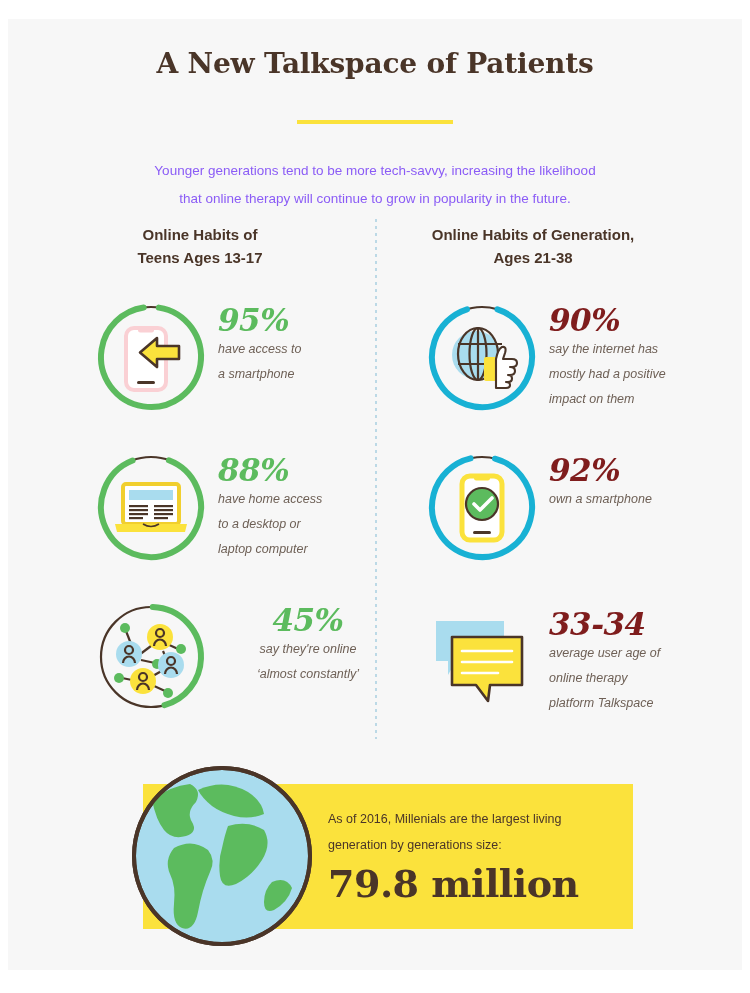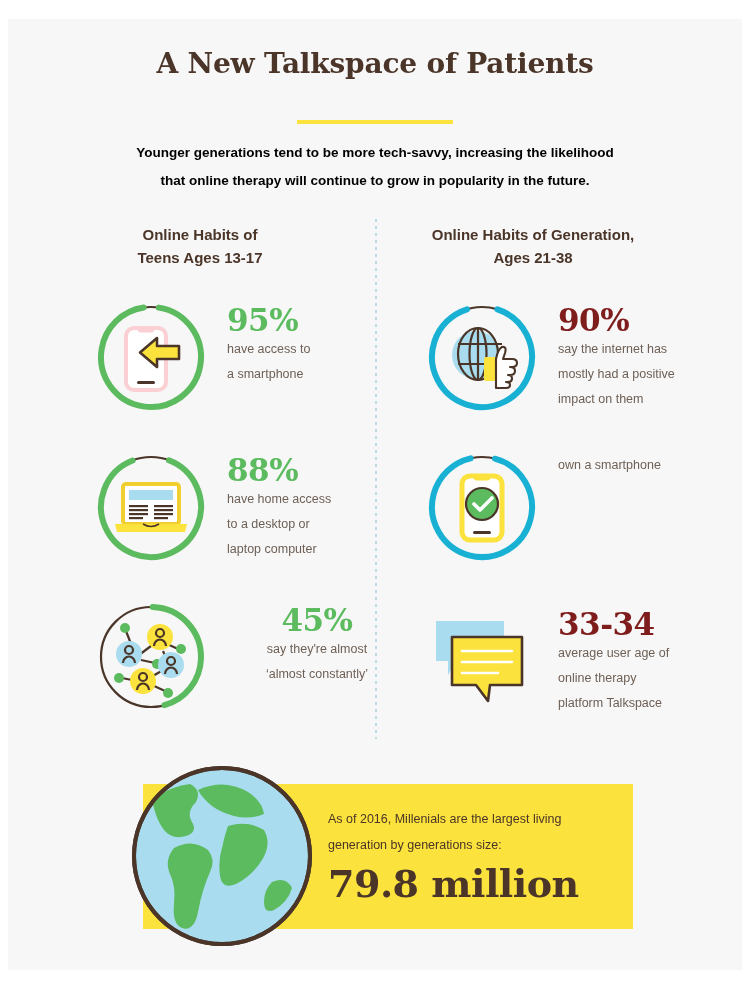--- a/index.html
+++ b/index.html
@@ -41,27 +41,26 @@
     position: absolute;
     left: 289px;
     top: 101px;
     width: 156px;
     height: 4px;
     background: #fbe23c;
   }
   .subhead {
     position: absolute;
     left: 97px;
-    top: 120px;
+    top: 138px;
     width: 540px;
     text-align: center;
     font-size: 13.5px;
     line-height: 28px;
-    color: #000000;
-    font-weight: bold;
+    color: #8b5cf6;
   }
 
   
   .col-title {
     position: absolute;
     top: 204px;
     width: 300px;
     text-align: center;
     font-size: 15px;
     font-weight: bold;
@@ -99,23 +98,24 @@
     position: absolute;
     left: 0;
     top: 0;
     width: 112px;
     height: 112px;
   }
   .icon-box svg { display: block; }
 
   .stat-text {
     position: absolute;
-    left: 132px;
+    left: 123px;
     top: 2px;
     width: 180px;
+    font-style: italic;
   }
   .stat-num {
     font-family: "DejaVu Serif", "Liberation Serif", serif;
     font-weight: bold;
     font-size: 31px;
     line-height: 34px;
     letter-spacing: -0.5px;
   }
   .stat-num.green { color: #5cbb5e; }
   .stat-num.cyan  { color: #7f1d1d; }
@@ -295,21 +295,21 @@
         <circle cx="48" cy="80" r="13" fill="#fbe23c"></circle>
         <g fill="none" stroke="#4a3528" stroke-width="2.2">
           <circle cx="48" cy="76" r="4"></circle>
           <path d="M42 89 a6 6.5 0 0 1 12 0"></path>
         </g>
       </svg>
     </div>
     <div class="stat-text">
       <div class="stat-num green">45%</div>
       <div class="stat-desc">
-        <div>say they're almost</div>
+        <div>say they're online</div>
         <div>‘almost constantly’</div>
       </div>
     </div>
   </div>
 
   <div class="col-title right">
     <div>Online Habits of Generation,</div>
     <div>Ages 21-38</div>
   </div>
 
@@ -354,20 +354,21 @@
     <div class="icon-box">
       <svg width="112" height="112" viewBox="0 0 112 112">
         <rect x="36" y="25" width="40" height="64" rx="8" ry="8" fill="#ffffff" stroke="#fbe23c" stroke-width="5"></rect>
         <rect x="48" y="25" width="16" height="4.5" rx="2.2" fill="#fbe23c"></rect>
         <rect x="47" y="80" width="18" height="3" rx="1.5" fill="#4a3528"></rect>
         <circle cx="56" cy="53" r="16" fill="#5cbb5e" stroke="#4a3528" stroke-width="2.2"></circle>
         <path d="M48 53 l6 6 l12 -12" fill="none" stroke="#ffffff" stroke-width="3.6" stroke-linecap="round" stroke-linejoin="round"></path>
       </svg>
     </div>
     <div class="stat-text">
+      <div class="stat-num cyan">92%</div>
       <div class="stat-desc">
         <div>own a smartphone</div>
       </div>
     </div>
   </div>
 
   <div class="stat" style="left:418px; top:582px;">
     <div class="icon-box" style="top:8px;">
       <svg width="112" height="112" viewBox="0 0 112 112">
         <path d="M10 12 H78 V52 H30 L22 66 L22 52 H10 Z" fill="#a9dcee"></path>

